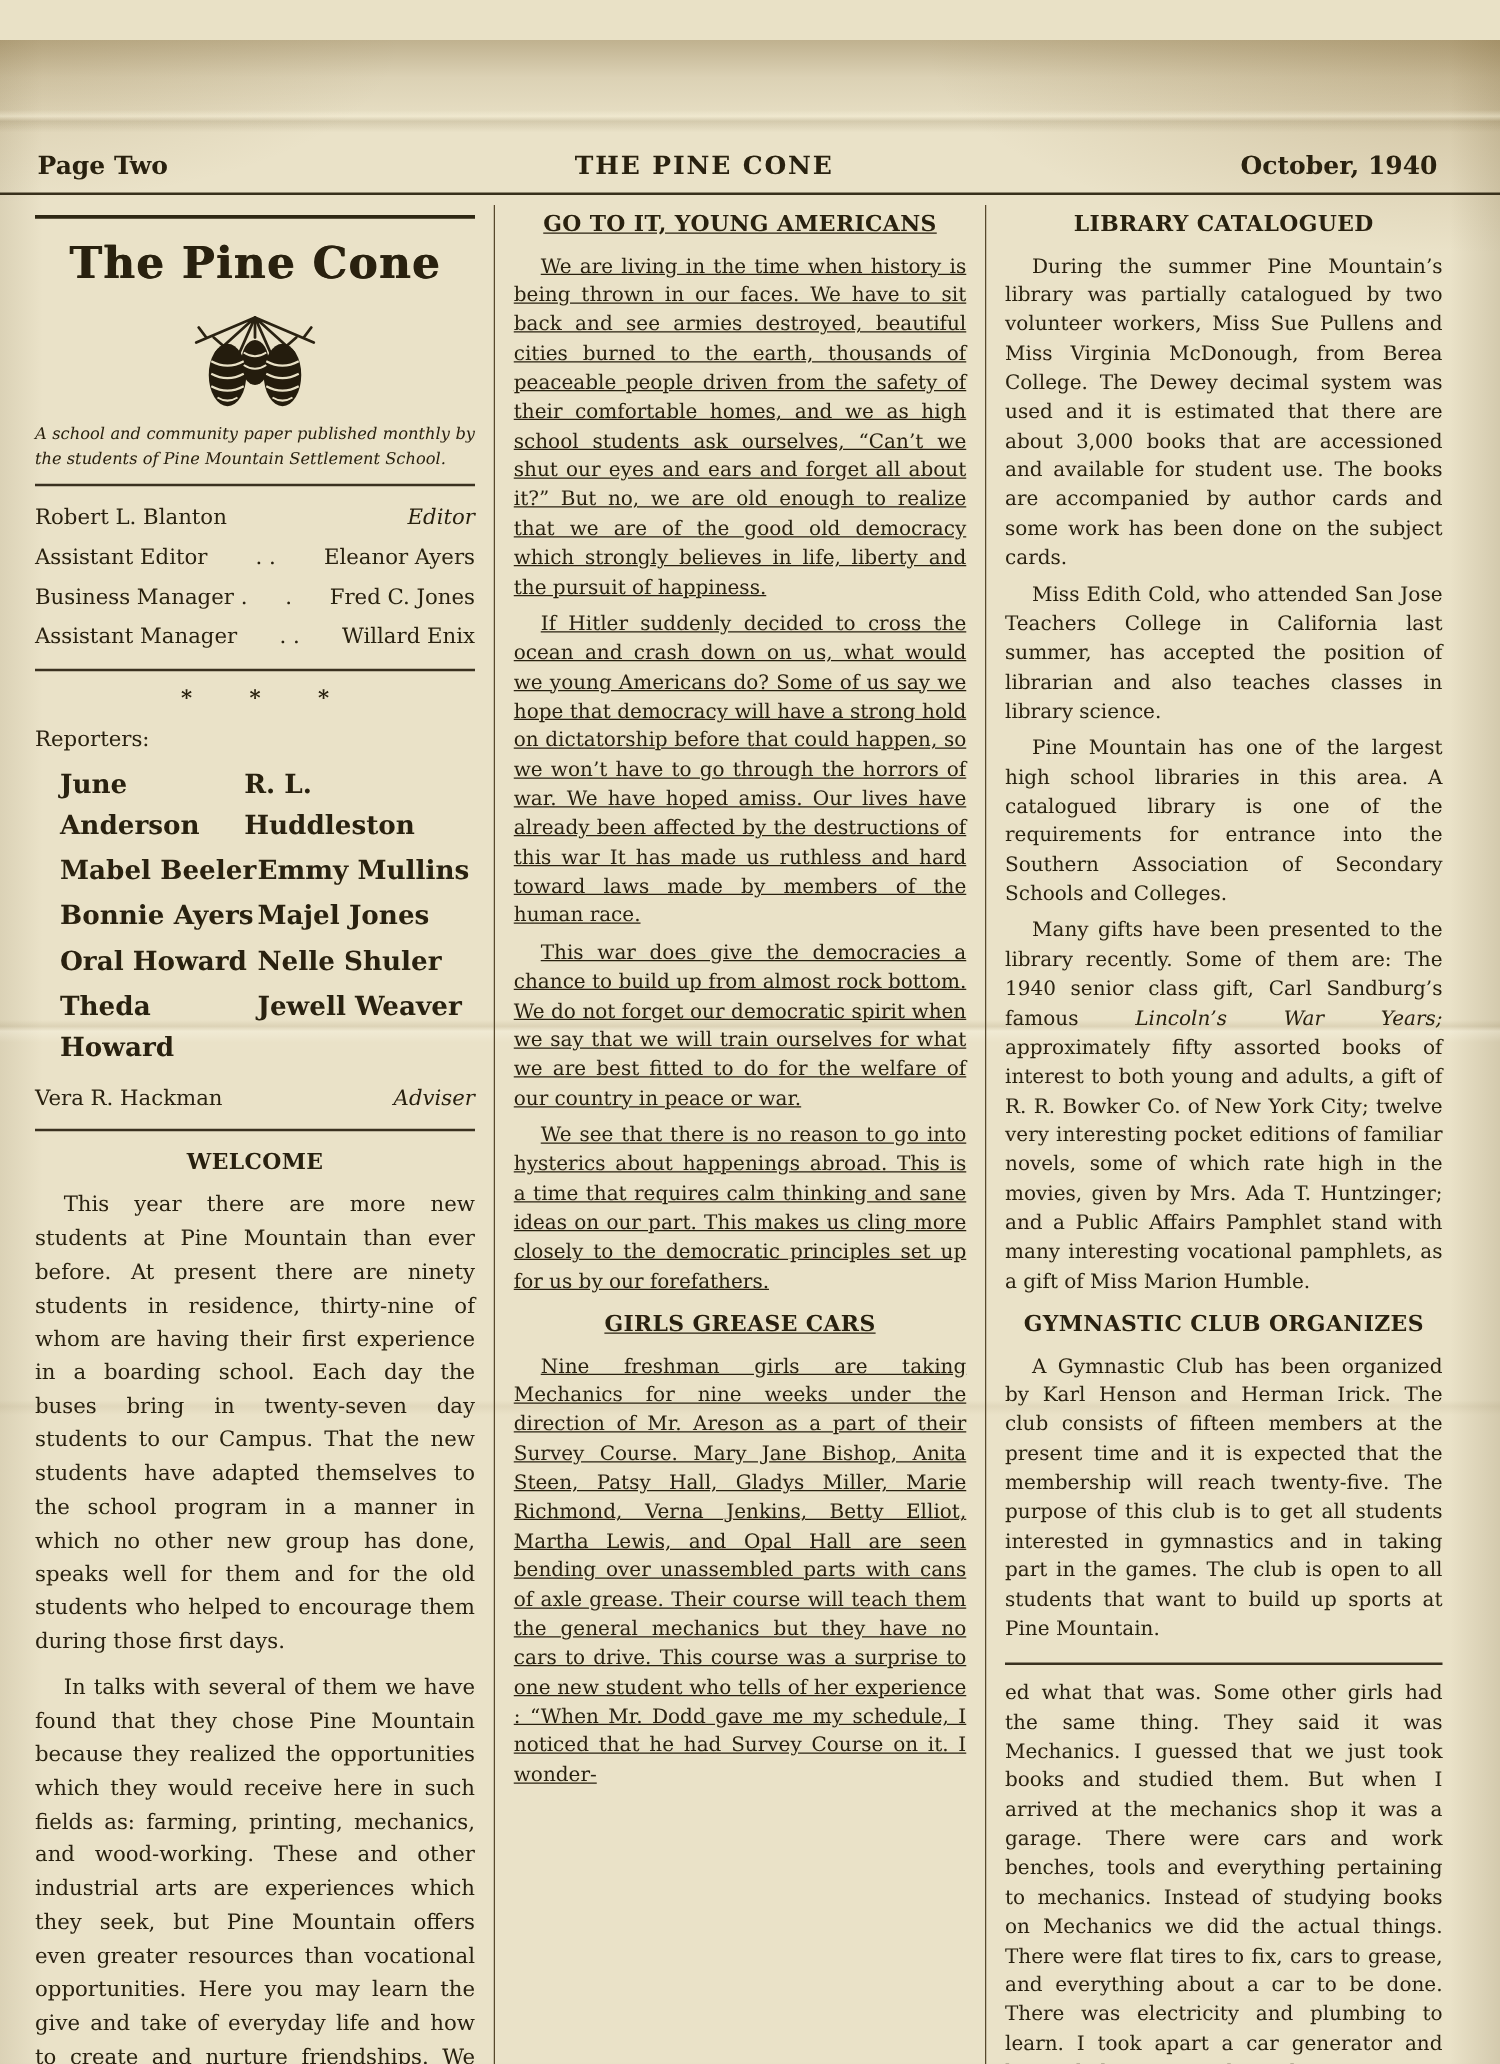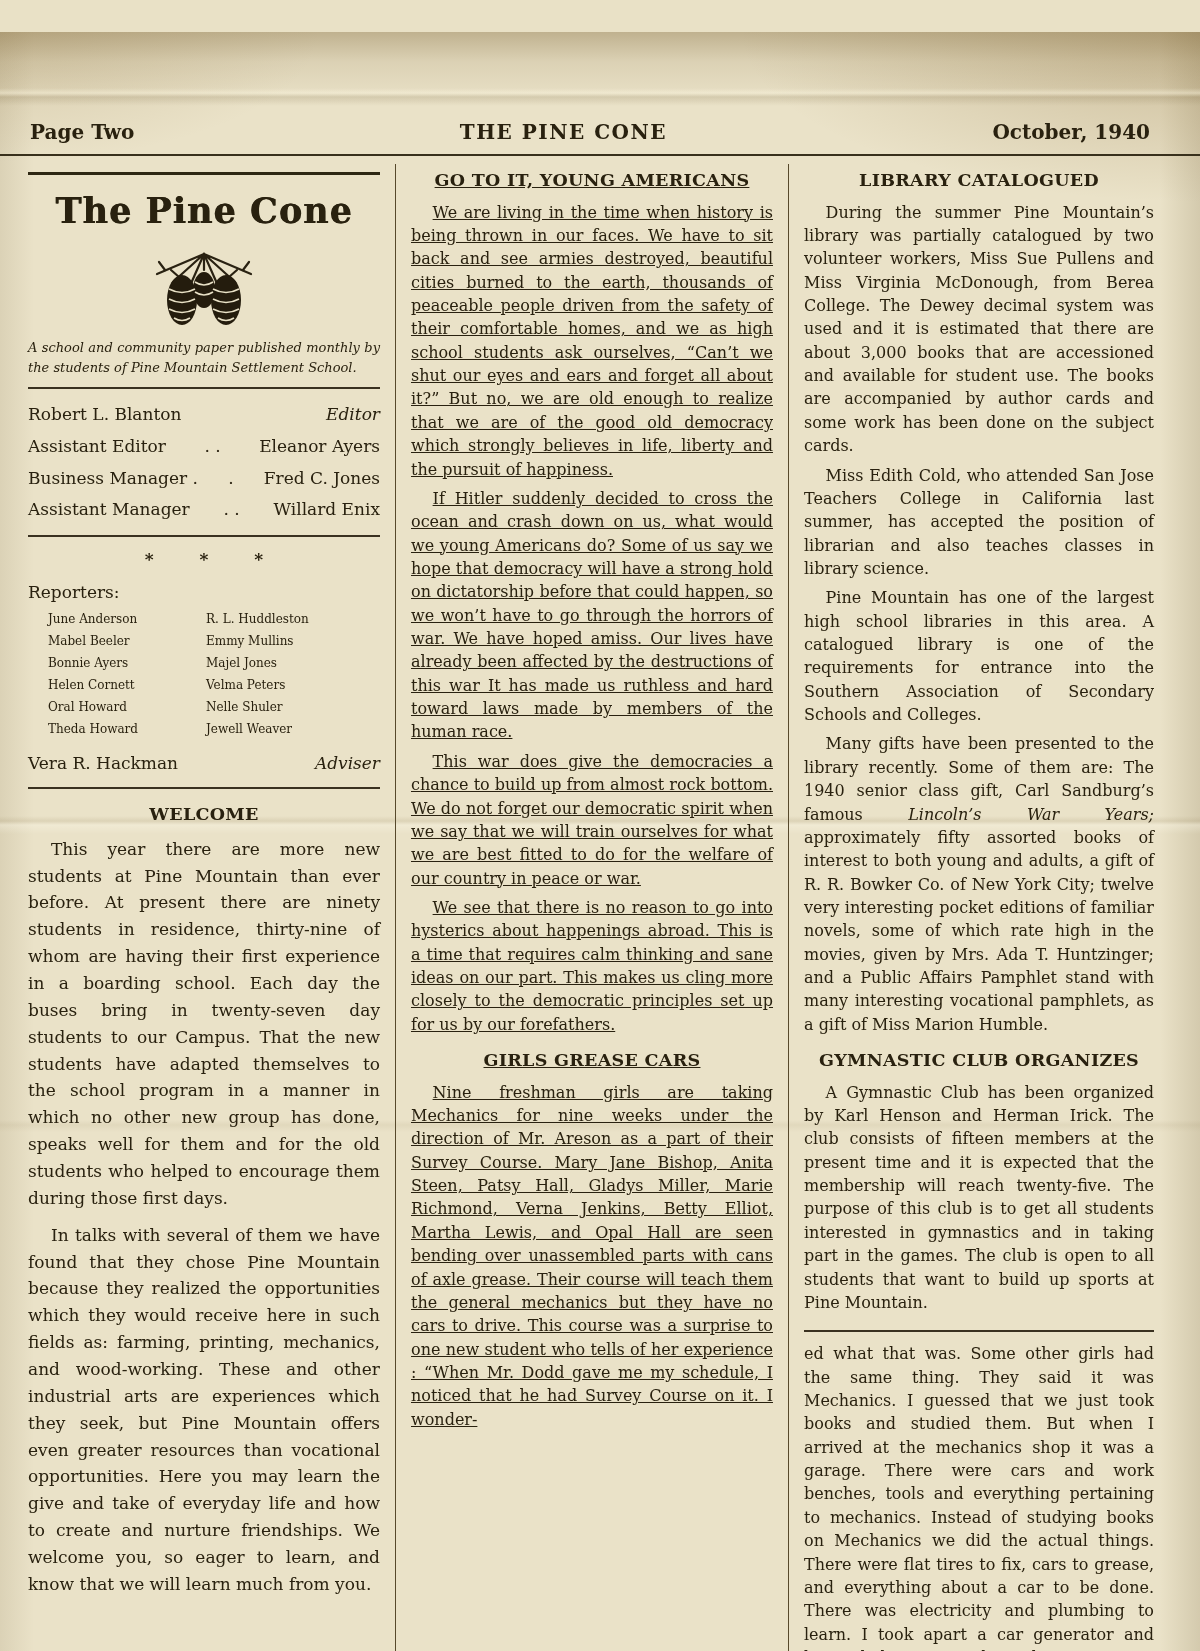--- a/index.html
+++ b/index.html
@@ -51,21 +51,21 @@
   }
   .pinecone { display:block; margin:6px auto 0; width:150px; height:86px; }
   .mast-desc { font-style:italic; font-size:13px; line-height:1.5; margin-top:8px; }
   .staff-row { display:flex; justify-content:space-between; font-size:17px; padding:2.5px 0; }
   .staff-row .sep { flex:1; text-align:center; }
   .editor-row .role { font-style:italic; }
   .adviser-row { display:flex; justify-content:space-between; font-size:17px; margin-top:9px; padding:1px 0; }
   .adviser-row .role { font-style:italic; }
   .stars { text-align:center; font-weight:bold; font-size:17px; letter-spacing:20px; padding-left:20px; margin:4px 0 6px; }
   .reporters-label { font-size:17px; margin:2px 0 3px; }
-  .rep-row { display:flex; font-size:12px; padding:1.5px 0; }
+  .rep-row { display:flex; font-size:21px; padding:1.5px 0;font-weight:bold; }
   .rep-left { width:178px; padding-left:20px; }
   
   .art-title {
     font-size:17.5px; font-weight:bold; text-align:center;
     letter-spacing:0.3px; margin:12px 0 7px;
   }
   .first .art-title { margin-top:0; }
   .col p { text-align:justify; text-indent:1.35em; margin-bottom:6px; hyphens:auto; -webkit-hyphens:auto; }
   .col-left p { margin-bottom:10px; }
   .noindent { text-indent:0 !important; }
@@ -147,24 +147,20 @@
         </div>
         <div class="rep-row">
           <span class="rep-left">Mabel Beeler</span>
           <span>Emmy Mullins</span>
         </div>
         <div class="rep-row">
           <span class="rep-left">Bonnie Ayers</span>
           <span>Majel Jones</span>
         </div>
         <div class="rep-row">
-          <span class="rep-left">Helen Cornett</span>
-          <span>Velma Peters</span>
-        </div>
-        <div class="rep-row">
           <span class="rep-left">Oral Howard</span>
           <span>Nelle Shuler</span>
         </div>
         <div class="rep-row">
           <span class="rep-left">Theda Howard</span>
           <span>Jewell Weaver</span>
         </div>
 
         <div class="adviser-row">
           <span>Vera R. Hackman</span>

